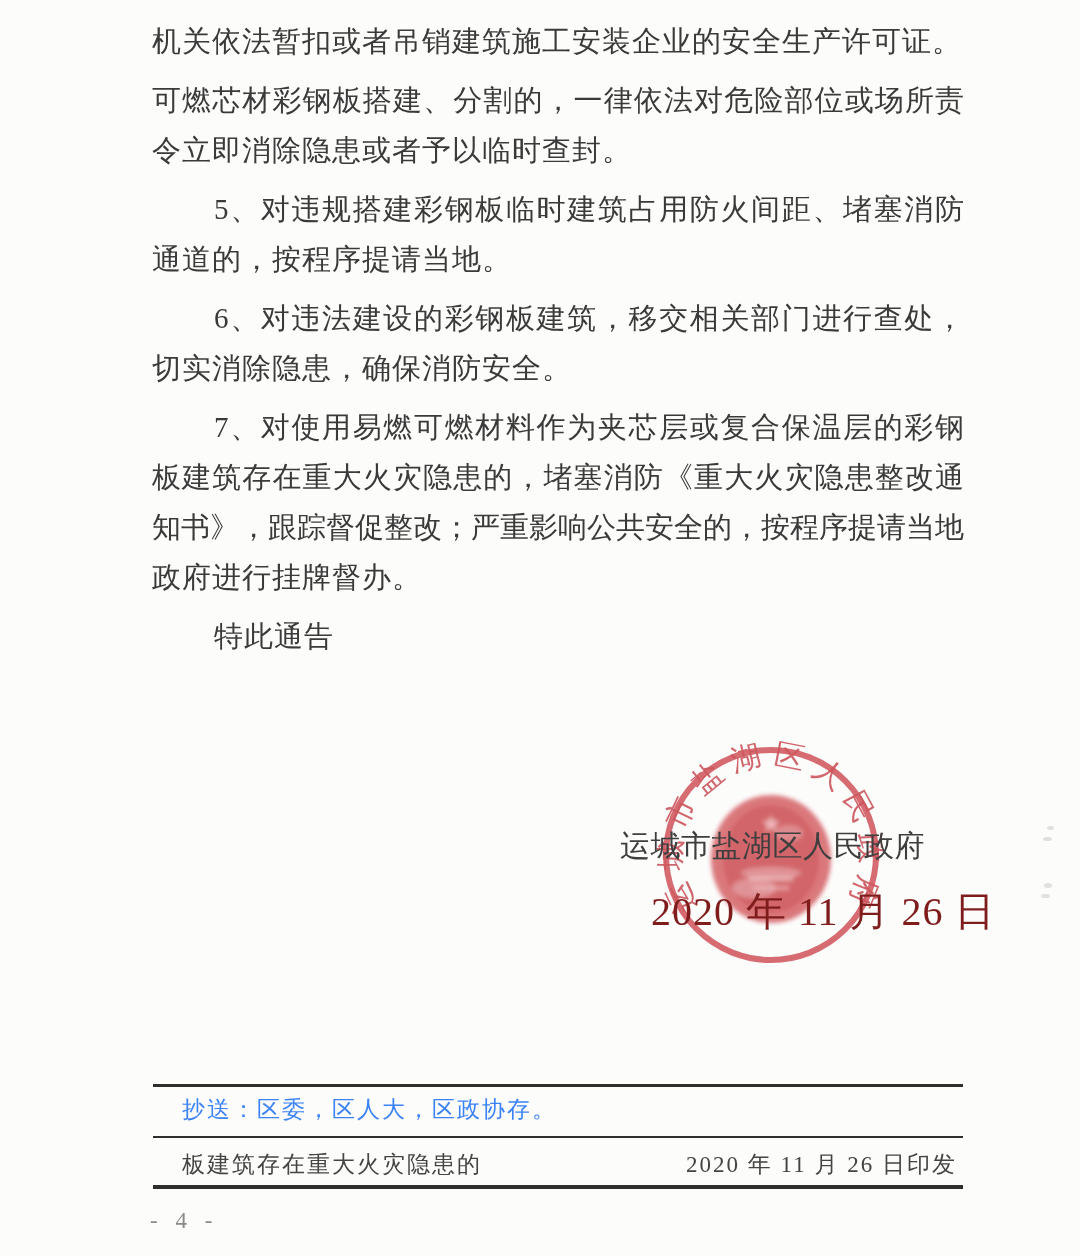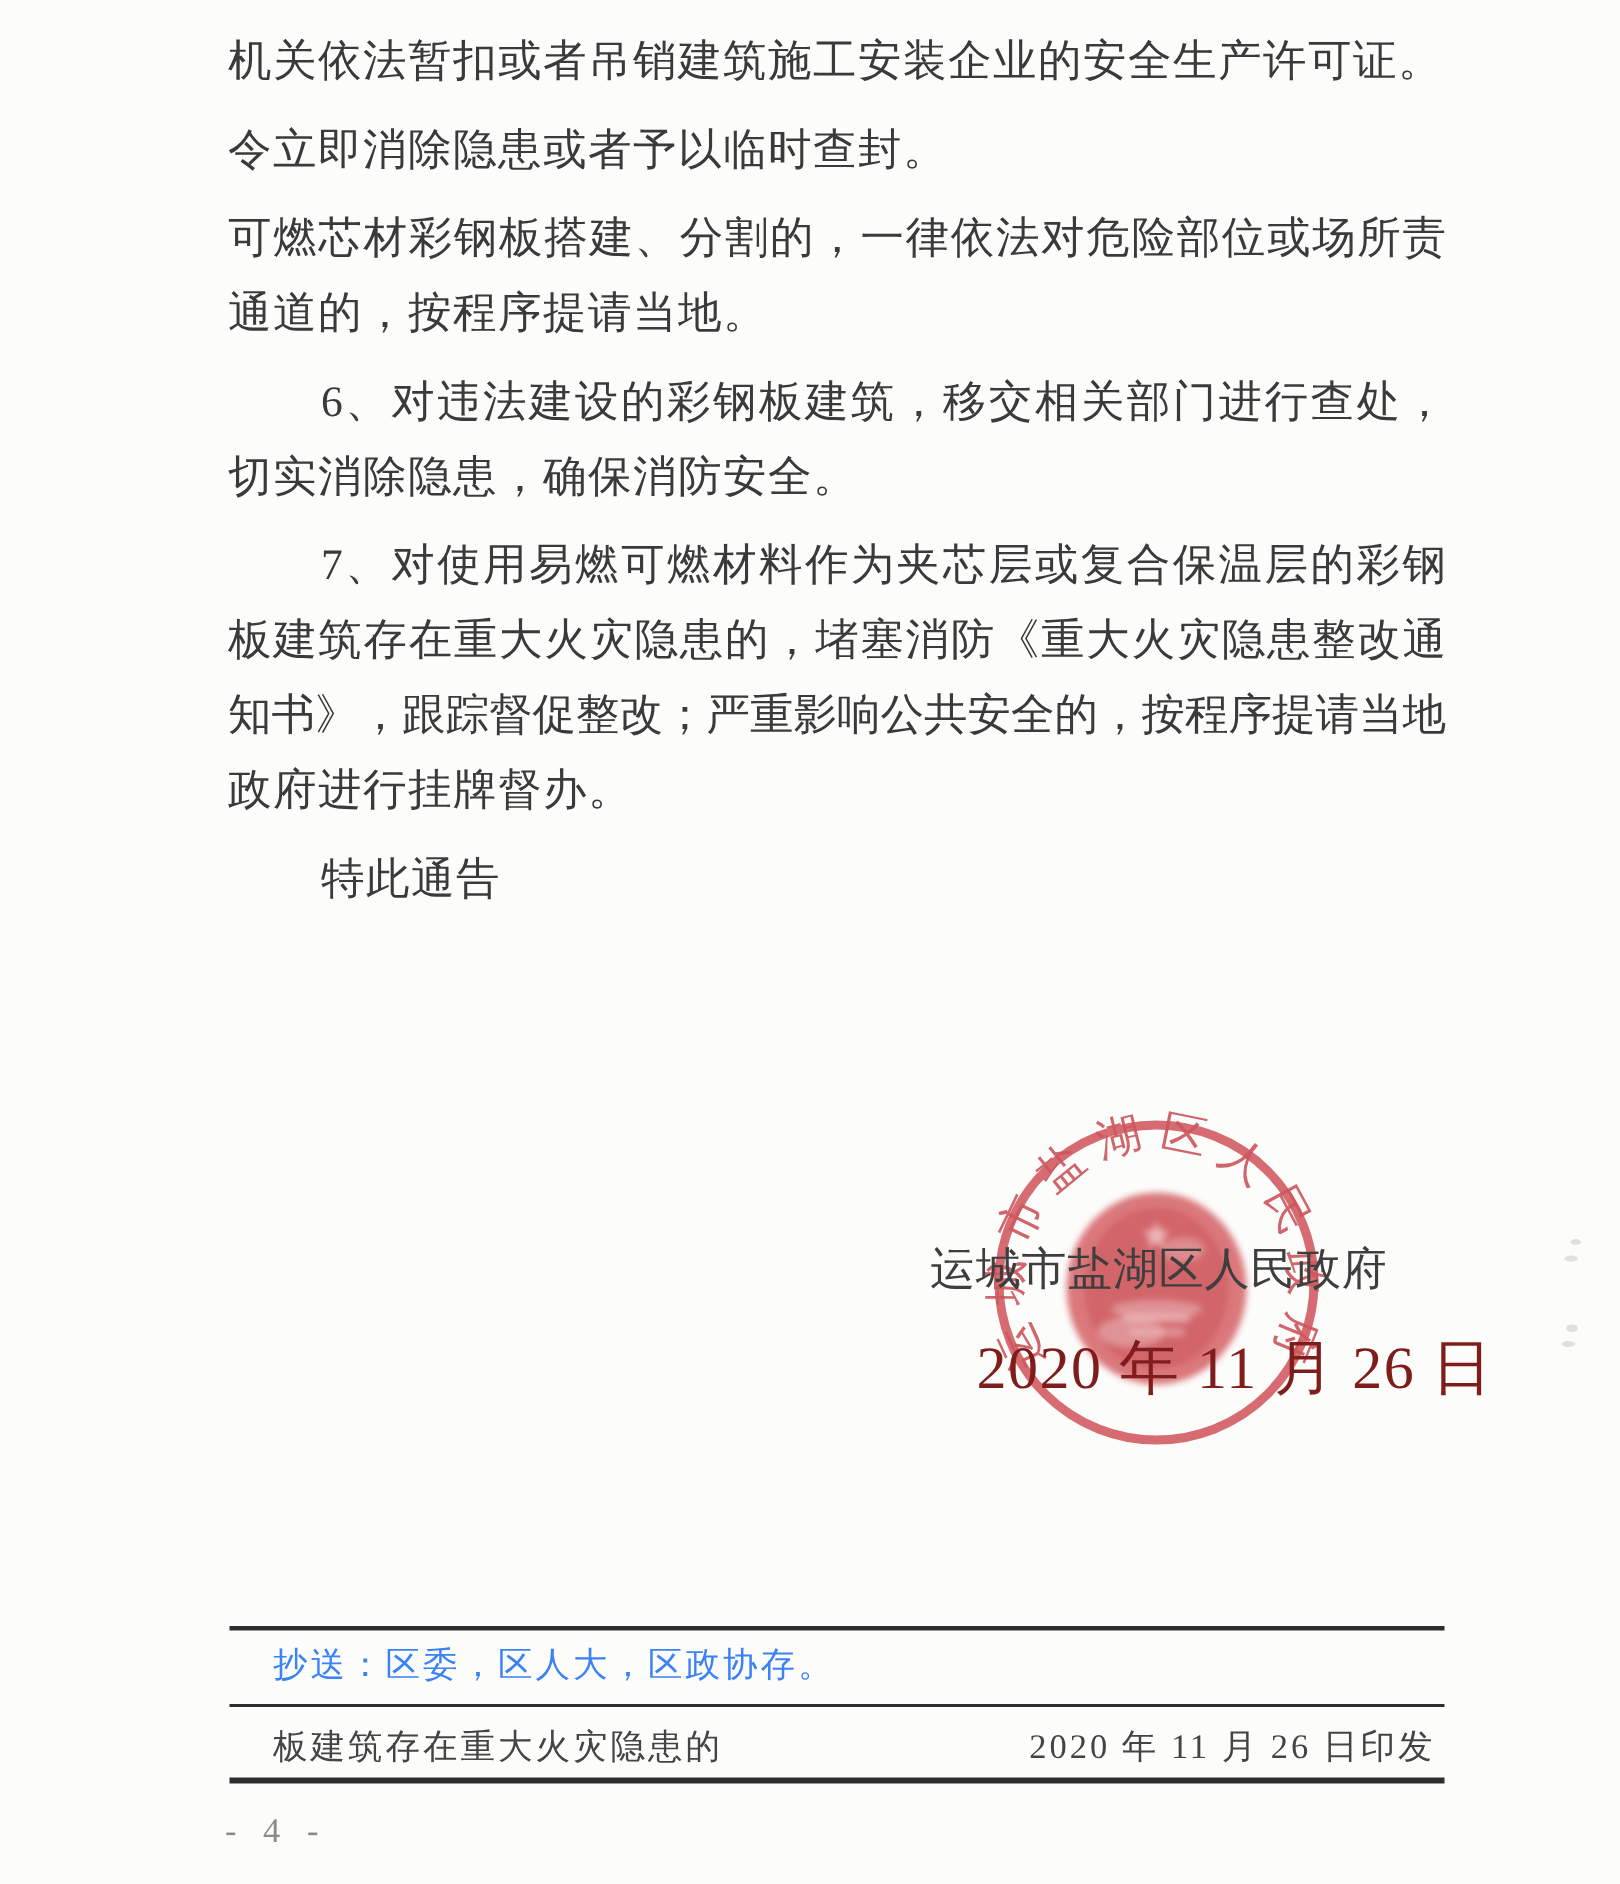--- a/index.html
+++ b/index.html
@@ -35,22 +35,23 @@
   .sp3{left:1044px;top:883px;width:8px;height:5px;}
   .sp4{left:1041px;top:894px;width:9px;height:4px;}
 </style>
 </head>
 <body>
 
 <div class="page">
 
   <div class="body-text">
     <div class="line para-end">机关依法暂扣或者吊销建筑施工安装企业的安全生产许可证。</div>
+    <div class="line fill">可燃芯材彩钢板搭建、分割的，一律依法对危险部位或场所责</div>
     <div class="line para-end">令立即消除隐患或者予以临时查封。</div>
-    <div class="line fill">可燃芯材彩钢板搭建、分割的，一律依法对危险部位或场所责</div>
+    <div class="line fill indent">5、对违规搭建彩钢板临时建筑占用防火间距、堵塞消防</div>
     <div class="line para-end">通道的，按程序提请当地。</div>
     <div class="line fill indent">6、对违法建设的彩钢板建筑，移交相关部门进行查处，</div>
     <div class="line para-end">切实消除隐患，确保消防安全。</div>
     <div class="line fill indent">7、对使用易燃可燃材料作为夹芯层或复合保温层的彩钢</div>
     <div class="line fill">板建筑存在重大火灾隐患的，堵塞消防《重大火灾隐患整改通</div>
     <div class="line fill">知书》，跟踪督促整改；严重影响公共安全的，按程序提请当地</div>
     <div class="line para-end">政府进行挂牌督办。</div>
     <div class="line indent">特此通告</div>
   </div>
 

